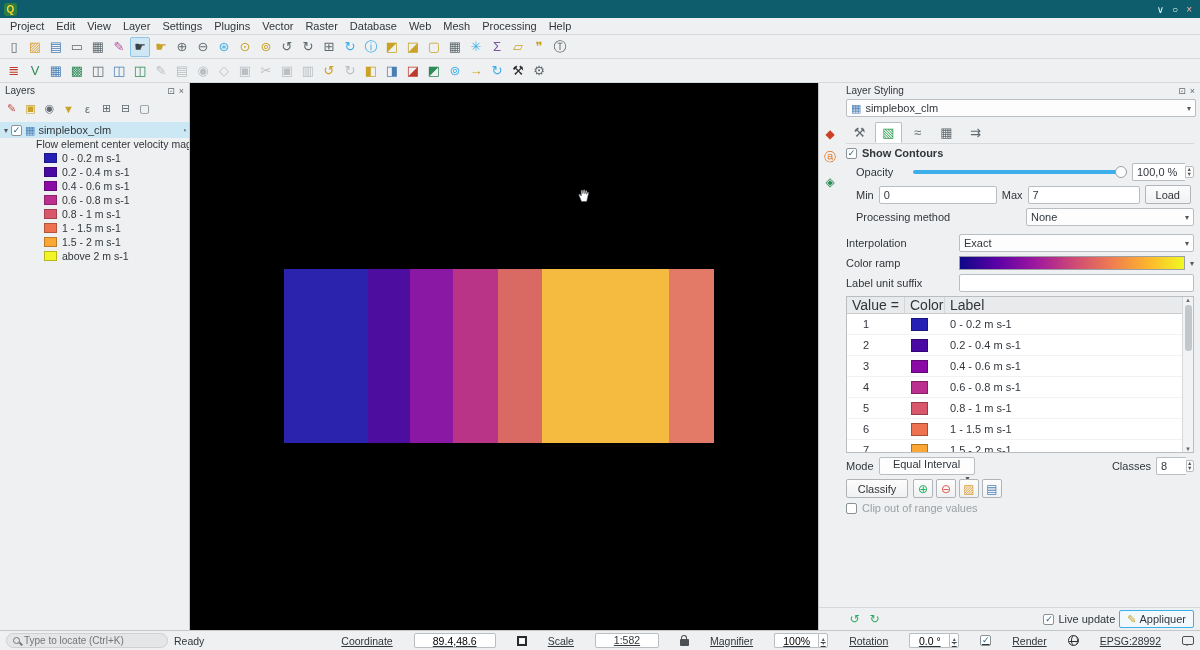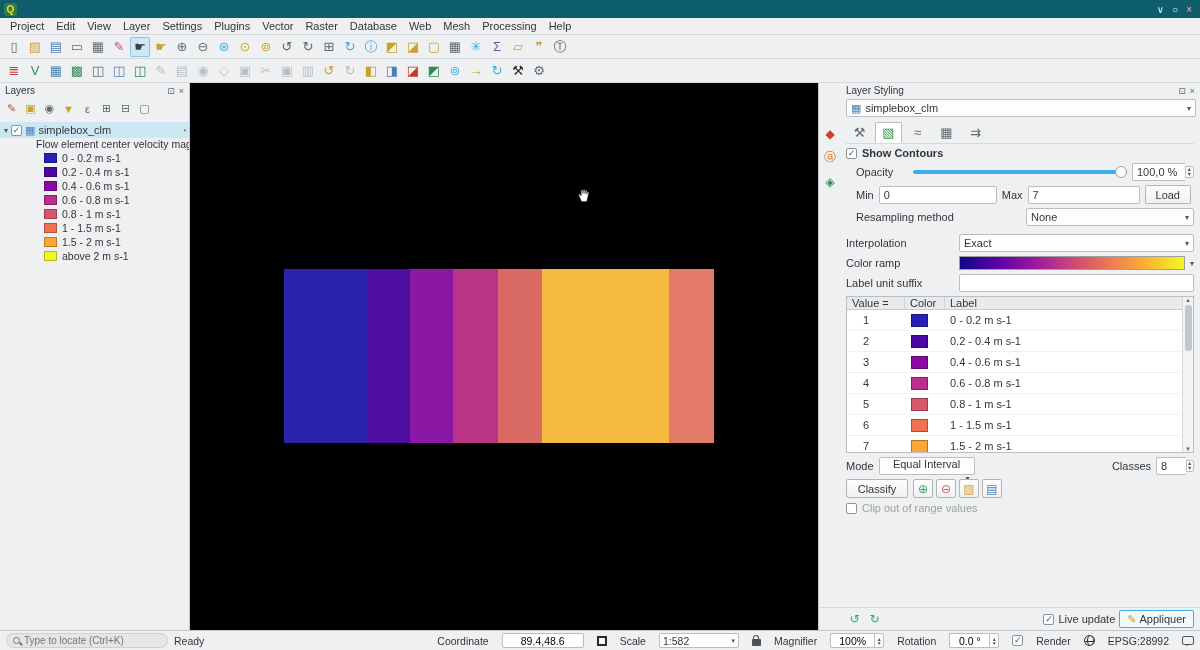--- a/index.html
+++ b/index.html
@@ -71,21 +71,21 @@
   .slider { flex:1; height:18px; position:relative; display:flex; align-items:center; }
   .slider .track { width:100%; height:4px; background:#3daee9; border-radius:2px; }
   .slider .handle { position:absolute; right:0; width:12px; height:12px; background:#fcfcfc; border:1px solid #9aa0a4; border-radius:50%; }
   .spin { display:flex; align-items:center; }
   .spin input { width:100%; border-right:none; border-radius:2px 0 0 2px; }
   .spin .arrows { width:11px; background:#fcfcfc; border:1px solid #b8bec2; border-radius:0 2px 2px 0; display:flex; flex-direction:column; align-items:center; justify-content:center; font-size:5.5px; line-height:5px; color:#555; }
   .btn { height:19px; background:linear-gradient(#fdfdfd,#f0f1f2); border:1px solid #b0b5b9; border-radius:2px; padding:0 10px; display:flex; align-items:center; justify-content:center; font-size:11px; }
   .ramp { flex:1; height:14px; border:1px solid #9aa0a4; }
   .vtable { border:1px solid #b8bec2; background:#fff; height:157px; display:flex; margin-bottom:4px; }
   .tcols { flex:1; display:flex; flex-direction:column; overflow:hidden; }
-  .thead { display:flex; height:17px; background:#e8eaec; border-bottom:1px solid #c9cdd0; font-size:11px; align-items:center; }
+  .thead { display:flex; height:17px; background:#e8eaec; border-bottom:1px solid #c9cdd0; font-size:14px; align-items:center; }
   .thead > div { padding:0 5px; border-right:1px solid #d3d6d8; height:100%; display:flex; align-items:center; }
   .trow { display:flex; height:21px; align-items:center; border-bottom:1px solid #f1f2f3; }
   .c-val { width:58px; padding:0 5px 0 16px; }
   .c-col { width:40px; display:flex; justify-content:flex-start; padding-left:6px; }
   .c-lab { flex:1; padding:0 5px; }
   .cell-swatch { width:17px; height:13px; border:1px solid rgba(0,0,0,.3); }
   .tscroll { width:11px; background:#f2f3f4; border-left:1px solid #d6d9db; display:flex; flex-direction:column; align-items:center; font-size:6px; color:#666; }
   .tthumb { width:7px; height:46px; background:#c2c7cb; border-radius:3px; margin-top:2px; }
   .iconbtn { width:20px; height:19px; display:flex; align-items:center; justify-content:center; background:linear-gradient(#fdfdfd,#f0f1f2); border:1px solid #b0b5b9; border-radius:2px; font-size:12px; }
   .muted { color:#9aa0a4; }
@@ -93,21 +93,21 @@
   .aicon { width:17px; height:17px; display:flex; align-items:center; justify-content:center; font-size:12px; }
   .apply-btn { height:18px; border:1px solid #3daee9; background:#f2f9fd; border-radius:2px; display:flex; align-items:center; gap:3px; padding:0 7px; }
   .apply-pencil { color:#c9a227; font-size:11px; }
 
   
   .statusbar { height:20px; display:flex; align-items:center; gap:6px; padding:0 6px; background:#eff0f1; border-top:1px solid #c3c7ca; font-size:10.5px; }
   .locate { width:162px; height:15px; background:#e4e6e8; border:1px solid #cdd1d4; border-radius:8px; display:flex; align-items:center; gap:4px; padding:0 6px; }
   .magicon { width:7px; height:7px; border:1.5px solid #777; border-radius:50%; position:relative; flex:none; }
   .magicon::after { content:""; position:absolute; width:4px; height:1.5px; background:#777; right:-4px; bottom:-1px; transform:rotate(45deg); }
   .locate input { flex:1; border:none; background:transparent; font-size:10px; color:#6b7377; outline:none; font-family:Liberation Sans, sans-serif; }
-  .sb-right { margin-left:auto; display:flex; align-items:center; gap:13px; }
+  .sb-right { margin-left:auto; display:flex; align-items:center; gap:21px;text-decoration:underline; }
   .sb-input { height:15px; background:#fff; border:1px solid #b8bec2; border-radius:2px; font-size:10.5px; padding:0 3px; text-align:center; font-family:inherit; }
   .mini-combo { height:15px; background:#fff; border:1px solid #b8bec2; border-radius:2px; display:flex; align-items:center; gap:3px; padding:0 3px; }
   .mini-combo .arrow { font-size:7px; color:#555; }
   .mini-spin { display:flex; align-items:stretch; height:15px; }
   .mini-spin .sb-input { border-radius:2px 0 0 2px; border-right:none; }
   .mini-spin .arrows { width:10px; background:#fcfcfc; border:1px solid #b8bec2; border-radius:0 2px 2px 0; display:flex; flex-direction:column; align-items:center; justify-content:center; font-size:5px; line-height:4px; color:#555; }
   .extent-icon { width:10px; height:10px; border:2px solid #2b2b2b; position:relative; }
   .extent-icon::after { content:""; position:absolute; inset:1px; background:#fff; }
   .lock-icon { width:9px; height:7px; background:#4a5054; border-radius:1px; position:relative; margin-top:4px; }
   .lock-icon::before { content:""; position:absolute; top:-4px; left:1.5px; width:4px; height:4px; border:1.5px solid #4a5054; border-bottom:none; border-radius:3px 3px 0 0; }
@@ -357,21 +357,21 @@
 
         <div class="row" style="padding-left:10px;">
           <span class="lbl">Min</span>
           <input class="sinput" style="width: 118px;" value="0">
           <span class="lbl">Max</span>
           <input class="sinput" style="width: 112px;" value="7">
           <span class="btn">Load</span>
         </div>
 
         <div class="row" style="padding-left:10px; margin-bottom:8px;">
-          <span class="lbl">Resampling method</span>
+          <span class="lbl">Processing method</span>
           <div class="combo" style="margin-left:auto; width:168px;">
             <span>None</span>
             <span class="arrow">▾</span>
           </div>
         </div>
 
         <div class="row">
           <span class="lbl" style="width:108px;">Interpolation</span>
           <div class="combo" style="flex:1;">
             <span>Exact</span>
@@ -525,21 +525,21 @@
   <div class="locate">
     <span class="magicon"></span>
     <input placeholder="Type to locate (Ctrl+K)" style="">
   </div>
   <span>Ready</span>
   <div class="sb-right">
     <span>Coordinate</span>
     <input class="sb-input" style="width: 82px;" value="89.4,48.6">
     <span class="extent-icon"></span>
     <span>Scale</span>
-    <div class="mini-combo" style="width:80px;">
+    <div class="mini-combo" style="width:64px;flex-direction:column;">
       <span>1:582</span>
       <span class="arrow" style="margin-left:auto;">▾</span>
     </div>
     <span class="lock-icon"></span>
     <span>Magnifier</span>
     <span class="mini-spin">
       <input class="sb-input" style="width: 44px;" value="100%">
       <span class="arrows">
           <span>▲</span>
           <span>▼</span>

